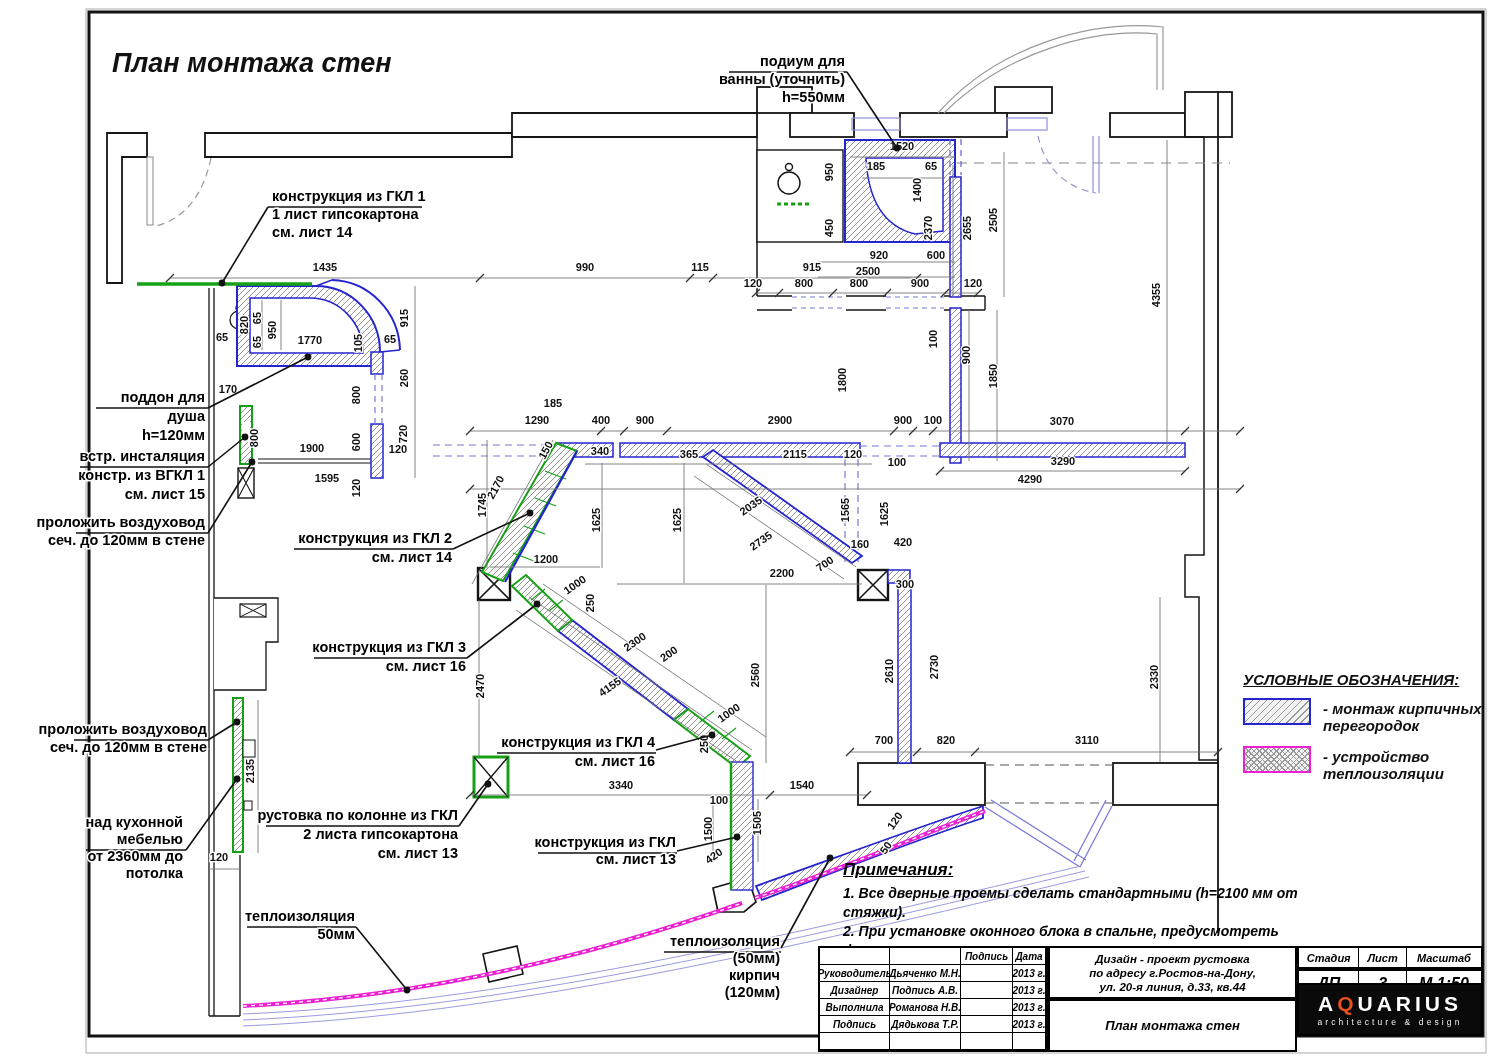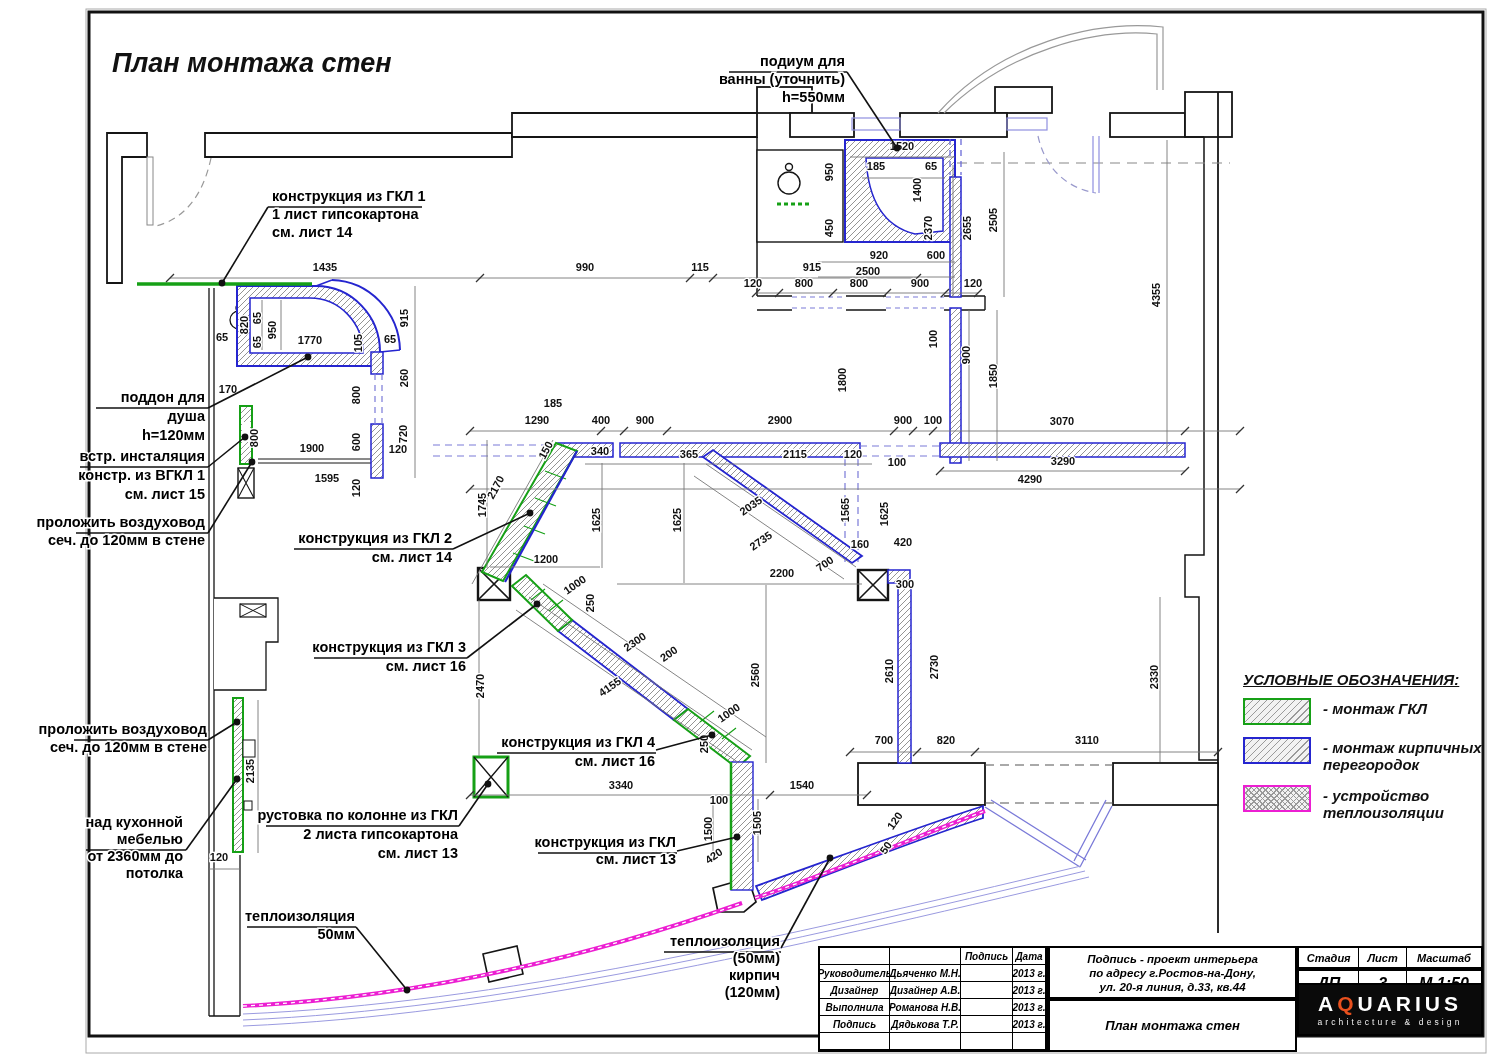--- a/index.html
+++ b/index.html
@@ -407,64 +407,67 @@
         <text x="780" y="997" class="co ar">(120мм)</text>
       </g>
 </svg>
 
 <div id="title-ov" class="ov">План монтажа стен</div>
 
 <div id="legend-ov" class="ov">
   <div class="lg-title">УСЛОВНЫЕ ОБОЗНАЧЕНИЯ:</div>
   <div id="legend-items">
         <div class="lg-item">
-          <div class="lg-sw sw-h" style="border: 2.5px solid rgb(22, 160, 22);"></div>
-          <div class="lg-lab">- монтаж ГКЛ</div>
-        </div>
-        <div class="lg-item">
           <div class="lg-sw sw-h" style="border: 2.5px solid rgb(37, 37, 207);"></div>
           <div class="lg-lab">- монтаж кирпичных перегородок</div>
         </div>
         <div class="lg-item">
           <div class="lg-sw sw-x" style="border: 2.5px solid rgb(236, 31, 210);"></div>
           <div class="lg-lab">- устройство теплоизоляции</div>
         </div>
       </div>
 </div>
 
+<div id="notes-ov" class="ov">
+  <div class="nt-title">Примечания:</div>
+  <div id="notes-items">
+        <div class="nt-item">1. Все дверные проемы сделать стандартными (h=2100 мм от стяжки).</div>
+        <div class="nt-item">2. При установке оконного блока в спальне, предусмотреть фрамугу</div>
+      </div>
+</div>
 
 <div id="tb-grid" class="ov tbbox">
       <div class="tb-cell"></div>
       <div class="tb-cell"></div>
       <div class="tb-cell">Подпись</div>
       <div class="tb-cell">Дата</div>
       <div class="tb-cell">Руководитель</div>
       <div class="tb-cell">Дьяченко М.Н.</div>
       <div class="tb-cell"></div>
       <div class="tb-cell">2013 г.</div>
       <div class="tb-cell">Дизайнер</div>
-      <div class="tb-cell">Дизайнер А.В.</div>
+      <div class="tb-cell">Подпись А.В.</div>
       <div class="tb-cell"></div>
       <div class="tb-cell">2013 г.</div>
       <div class="tb-cell">Выполнила</div>
       <div class="tb-cell">Романова Н.В.</div>
       <div class="tb-cell"></div>
       <div class="tb-cell">2013 г.</div>
       <div class="tb-cell">Подпись</div>
       <div class="tb-cell">Дядькова Т.Р.</div>
       <div class="tb-cell"></div>
       <div class="tb-cell">2013 г.</div>
       <div class="tb-cell"></div>
       <div class="tb-cell"></div>
       <div class="tb-cell"></div>
       <div class="tb-cell"></div>
     </div>
 
 <div id="tb-project" class="ov tbbox">
-      <div>Подпись - проект интерьера</div>
+      <div>Дизайн - проект рустовка</div>
       <div>по адресу г.Ростов-на-Дону,</div>
       <div>ул. 20-я линия, д.33, кв.44</div>
     </div>
 
 <div id="tb-doctitle" class="ov tbbox">План монтажа стен</div>
 
 <div id="tb-stage-head" class="ov tbbox">
   <div class="st-cell st-c1">Стадия</div>
   <div class="st-cell st-c2">Лист</div>
   <div class="st-cell st-c3">Масштаб</div>

